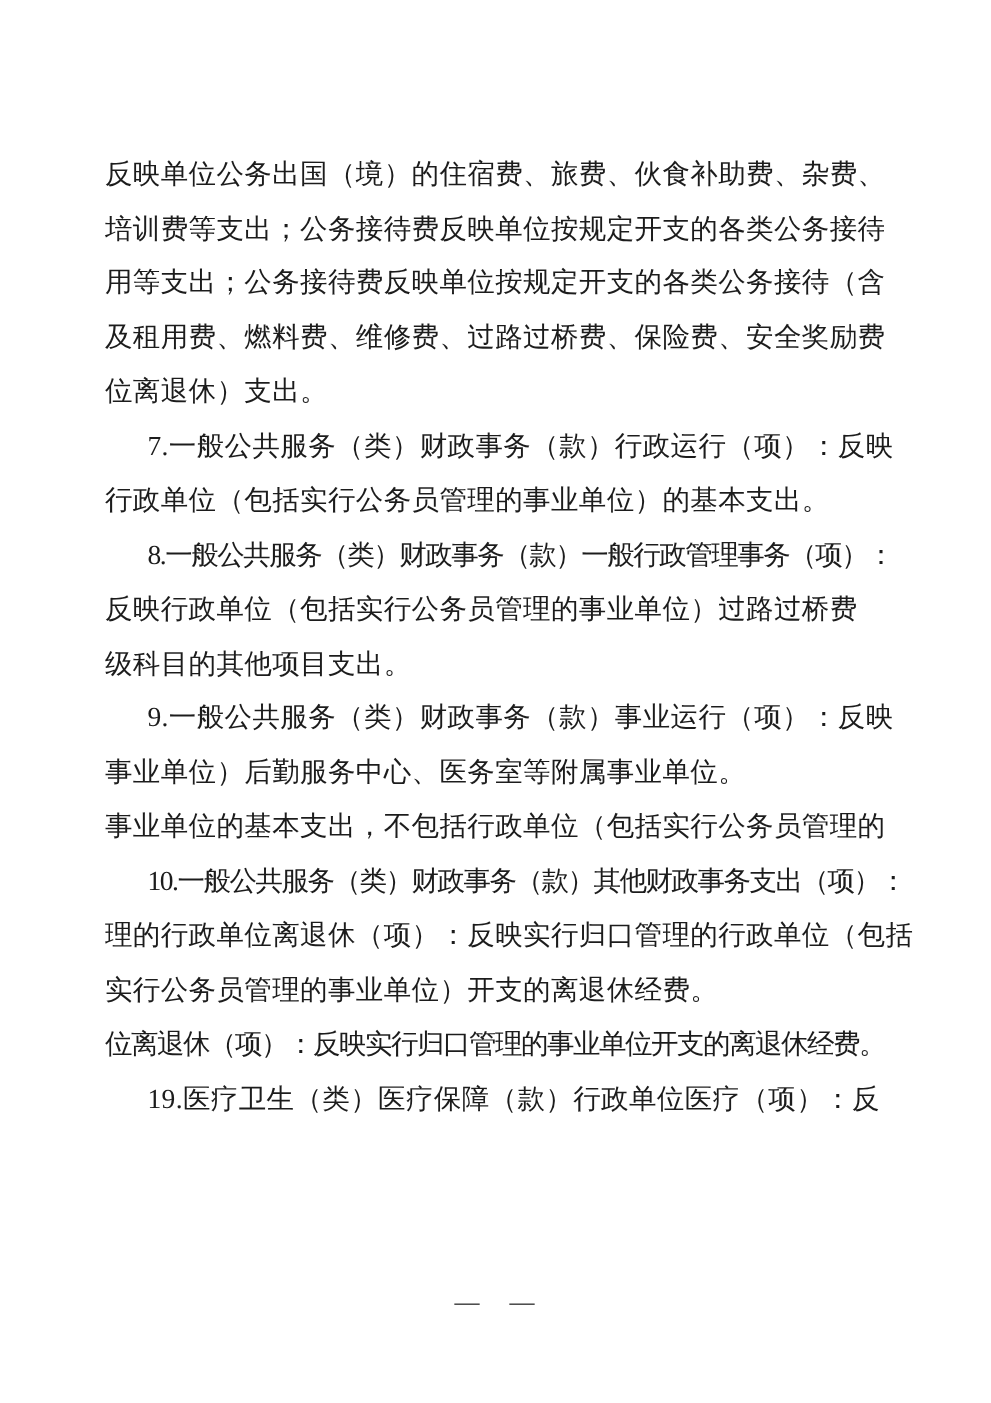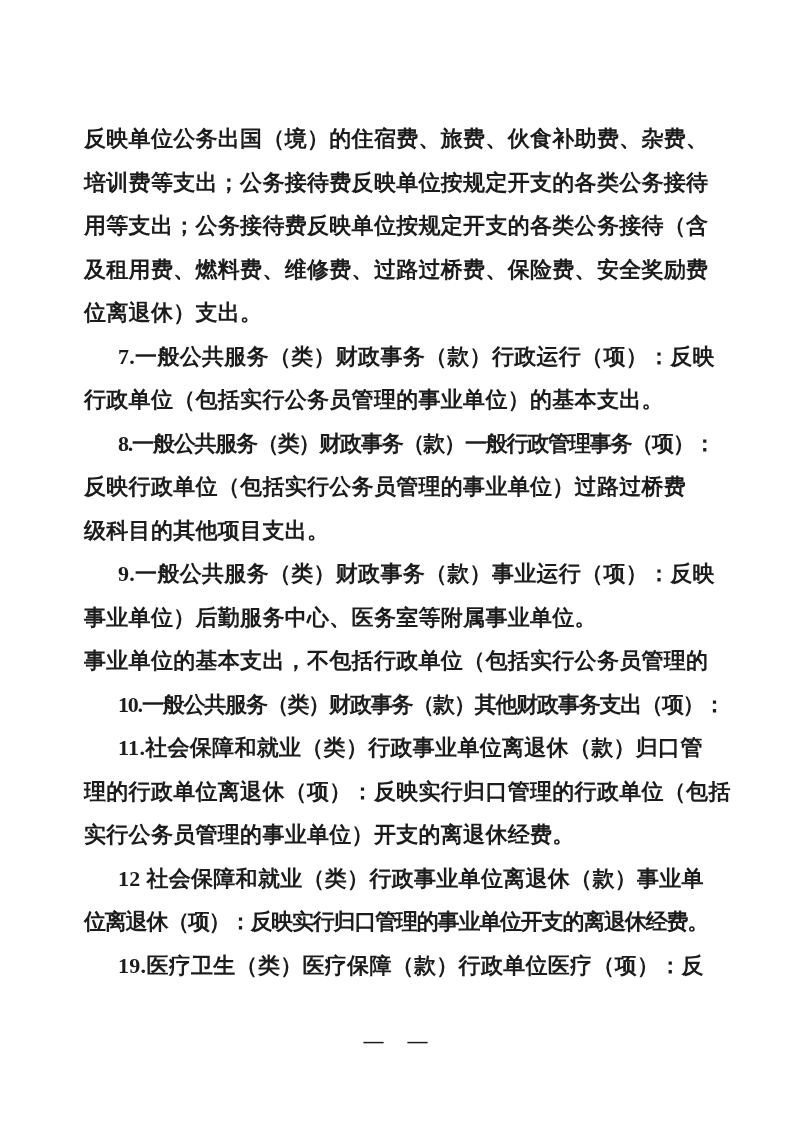--- a/index.html
+++ b/index.html
@@ -8,21 +8,20 @@
     background: #ffffff;
   }
   .page {
     position: relative;
     width: 793px;
     height: 1122px;
     background: #ffffff;
     overflow: hidden;
     font-family: "Liberation Serif", "DejaVu Serif", serif;
     color: #1c1c1c;
-    font-weight: bold;
   }
   .text-block {
     position: absolute;
     left: 84px;
     top: 117px;
     width: 630px;
   }
   .line {
     height: 43.5px;
     line-height: 43.5px;
@@ -60,21 +59,19 @@
       <div class="line">位离退休）支出。</div>
       <div class="line indent">7.一般公共服务（类）财政事务（款）行政运行（项）：反映</div>
       <div class="line">行政单位（包括实行公务员管理的事业单位）的基本支出。</div>
       <div class="line indent tight">8.一般公共服务（类）财政事务（款）一般行政管理事务（项）：</div>
       <div class="line">反映行政单位（包括实行公务员管理的事业单位）过路过桥费</div>
       <div class="line">级科目的其他项目支出。</div>
       <div class="line indent">9.一般公共服务（类）财政事务（款）事业运行（项）：反映</div>
       <div class="line">事业单位）后勤服务中心、医务室等附属事业单位。</div>
       <div class="line">事业单位的基本支出，不包括行政单位（包括实行公务员管理的</div>
       <div class="line indent tight">10.一般公共服务（类）财政事务（款）其他财政事务支出（项）：</div>
-      <div class="line indent">11.社会保障和就业（类）行政事业单位离退休（款）归口管</div>
       <div class="line">理的行政单位离退休（项）：反映实行归口管理的行政单位（包括</div>
       <div class="line">实行公务员管理的事业单位）开支的离退休经费。</div>
-      <div class="line indent">12 社会保障和就业（类）行政事业单位离退休（款）事业单</div>
       <div class="line tight">位离退休（项）：反映实行归口管理的事业单位开支的离退休经费。</div>
       <div class="line indent">19.医疗卫生（类）医疗保障（款）行政单位医疗（项）：反</div>
     </div>
   <div class="page-footer">—　—</div>
 </div>
 
 </body></html>

